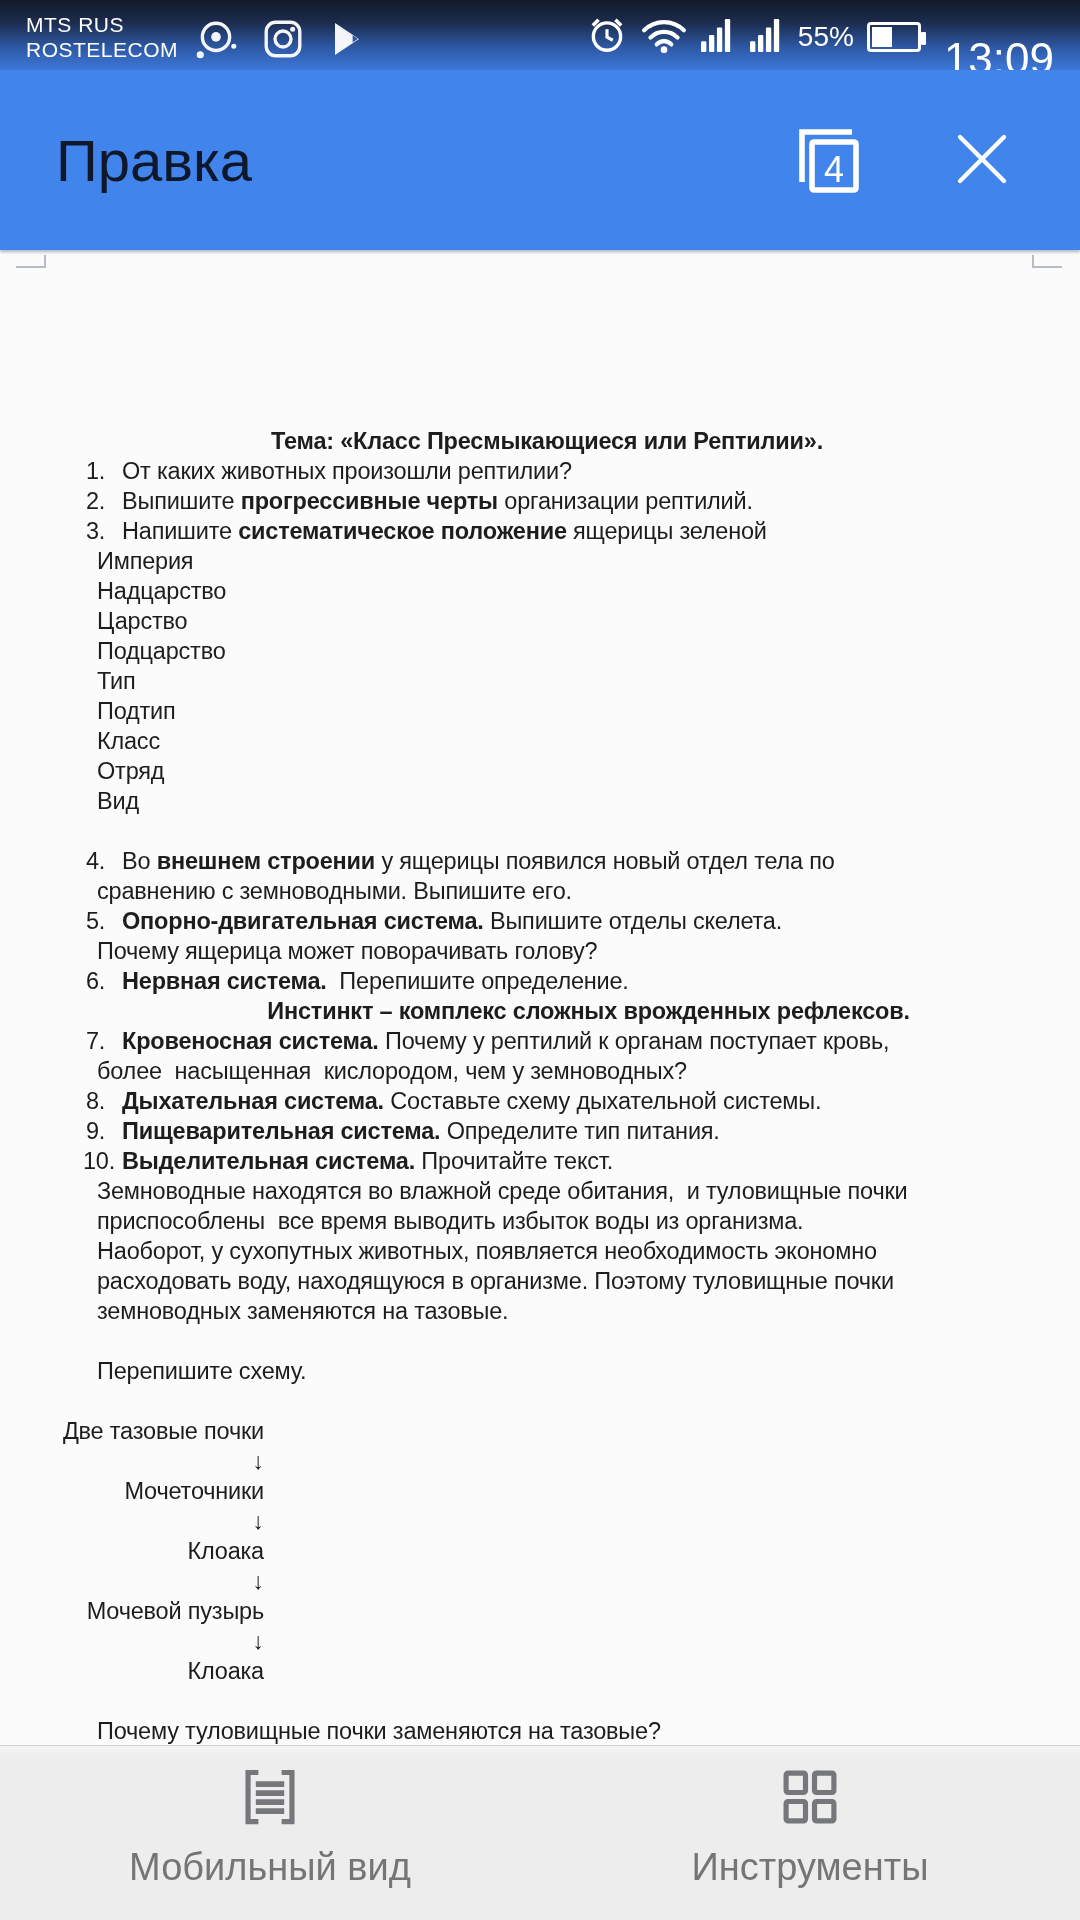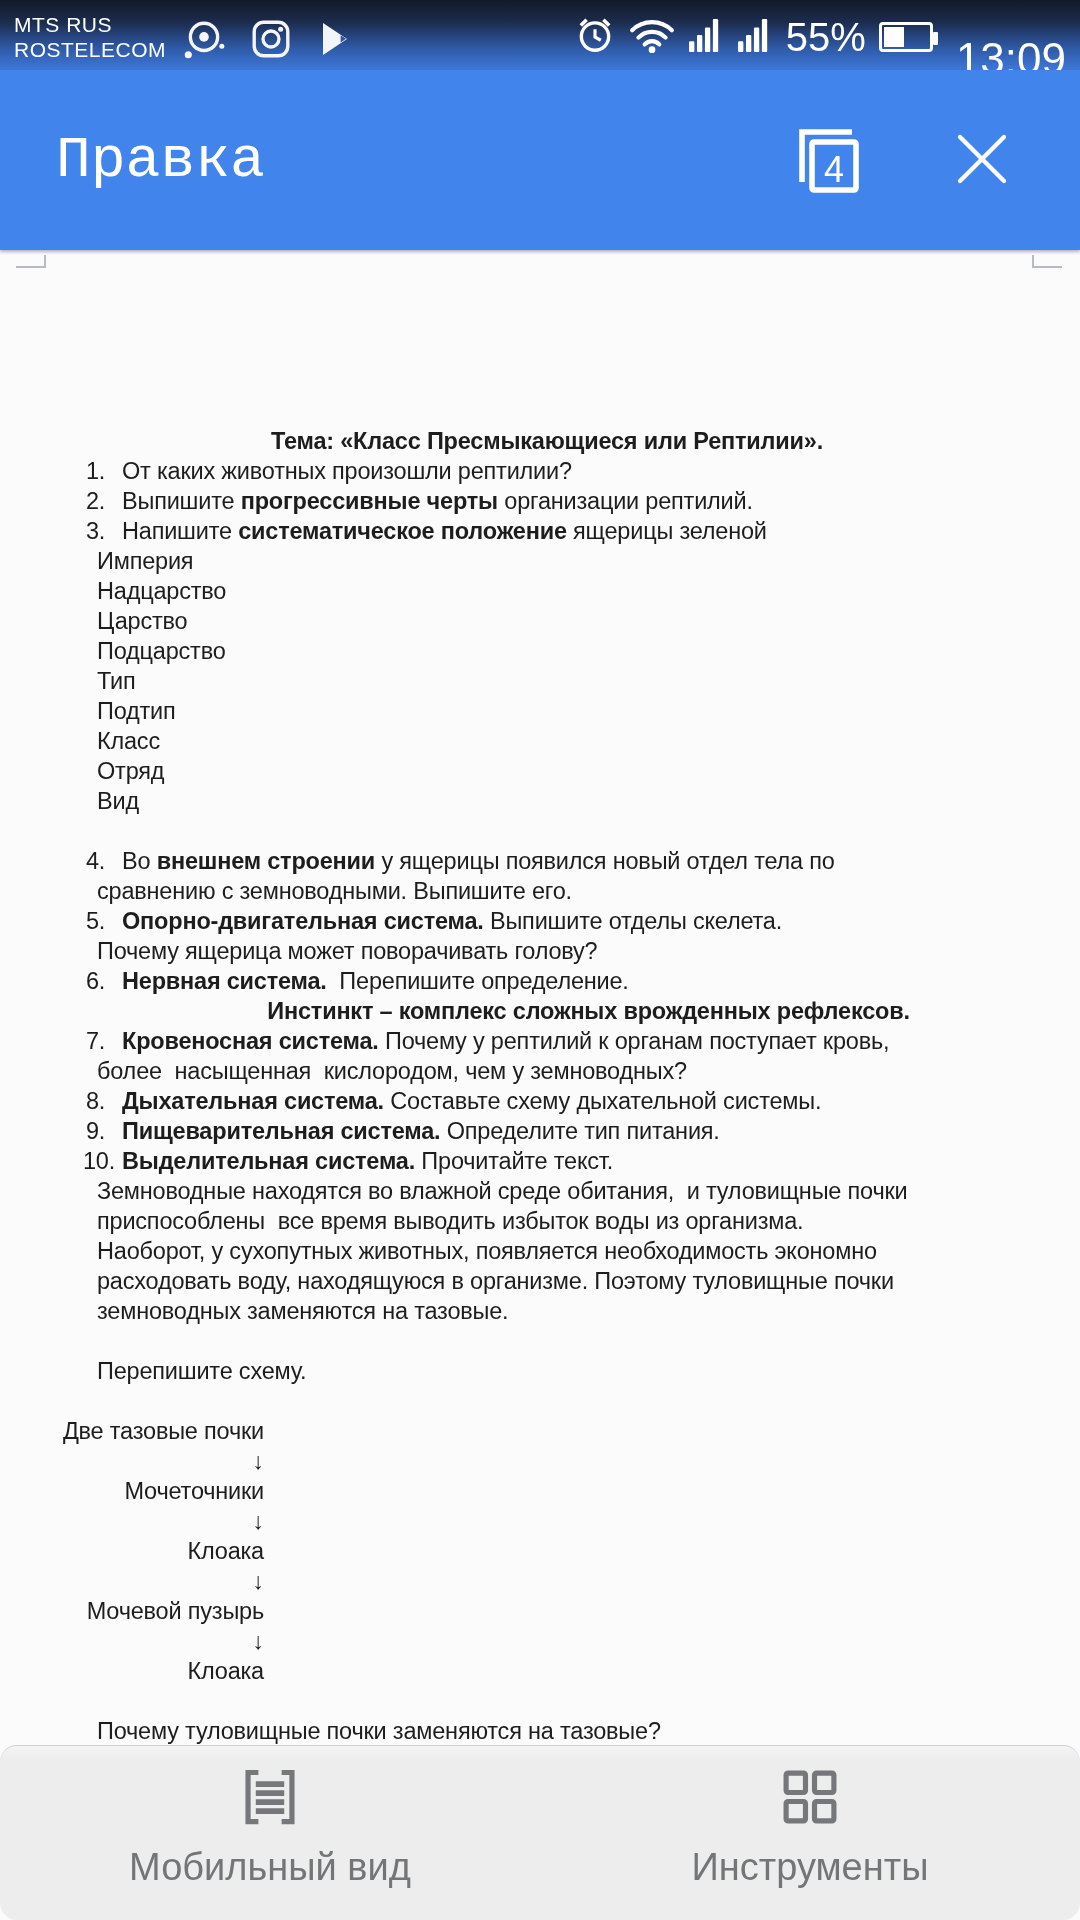--- a/index.html
+++ b/index.html
@@ -6,37 +6,37 @@
   html,body { width:1080px; height:1920px; }
   body {
     position:relative; overflow:hidden; background:#fbfbfc;
     font-family:"Liberation Sans", sans-serif;
   }
 
   
   .status-bar {
     position:absolute; top:0; left:0; width:1080px; height:70px;
     background:linear-gradient(180deg,#121a29 0%, #1c2c4e 32%, #2e59a5 68%, #3d78d9 100%);
-    display:flex; align-items:center; color:#fff; padding:0 14px;
+    display:flex; align-items:center; color:#fff; padding:0 26px;
   }
   .carrier { font-size:21px; line-height:25px; letter-spacing:.5px; padding-top:4px; }
   .sb-left-icons { display:flex; align-items:center; gap:24px; margin-left:16px; margin-top:12px; opacity:.95; }
   .sb-right { margin-left:auto; display:flex; align-items:center; gap:13px; margin-top:4px; }
-  .sb-pct { font-size:40px; font-weight:400; }
+  .sb-pct { font-size:28px; font-weight:400; }
   .sb-time { font-size:44px; font-weight:400; margin-left:2px;margin-top:44px; }
   .battery { position:relative; width:54px; height:30px; border:3px solid #fff; border-radius:4px; margin-right:8px; }
   .battery .fill { position:absolute; left:2px; top:2px; bottom:2px; width:42%; background:#fff; }
   .battery .nub { position:absolute; right:-8px; top:7px; width:5px; height:13px; background:#fff; border-radius:1px; }
 
   
   .app-header {
     position:absolute; top:70px; left:0; width:1080px; height:180px;
     background:#4184ec; box-shadow:0 2px 3px rgba(30,50,90,.35); z-index:2;
   }
-  .app-title { position:absolute; left:56px; top:50%; transform:translateY(-50%); font-size:58px; color:#ffffff;font-family:Liberation Mono, monospace; }
+  .app-title { position:absolute; left:56px; top:50%; transform:translateY(-50%); font-size:58px; color:#0f172a; }
   .hdr-btn { position:absolute; top:50%; transform:translateY(-50%); background:none; border:none; cursor:pointer; }
   .pages-btn { left:786px; width:80px; height:80px; }
   .close-btn { left:946px; width:72px; height:72px; }
 
   
   .doc {
     position:absolute; top:250px; left:0; width:1080px; height:1495px;
     background:#fbfbfc; color:#1d1d1d; font-size:23.5px; line-height:30px;
     letter-spacing:-.2px; white-space:pre; overflow:hidden;
   }
@@ -52,21 +52,21 @@
   .doc-line.bold { font-weight:700;text-align:center; }
   .doc-spacer { height:30px; }
   .schema { margin-left:52px; width:212px; text-align:right; }
   .schema div { height:30px; }
   .b { font-weight:700;margin-top:9px; }
 
   
   .toolbar {
     position:absolute; left:0; bottom:0; width:1080px; height:175px;
     background:linear-gradient(180deg,#f4f4f5 0px,#ededee 14px,#ededee 100%);
-    border-top:1px solid #cfd0d2; display:flex; z-index:2;border-radius:17px;
+    border-top:1px solid #cfd0d2; display:flex; z-index:2;
   }
   .tb-btn {
     flex:1; display:flex; flex-direction:column; align-items:center;
     padding-top:20px; gap:15px; background:none; border:none; cursor:pointer;
   }
   .tb-label { font-size:38px; color:#737577; font-family:"Liberation Sans",sans-serif; }
 </style>
 </head>
 <body>
 

